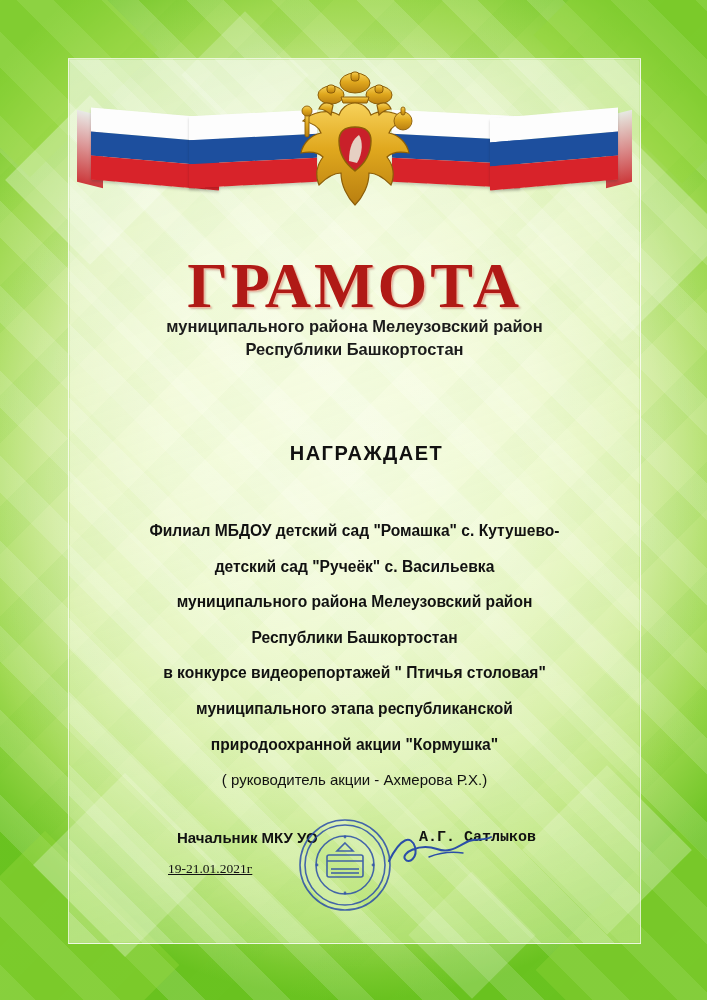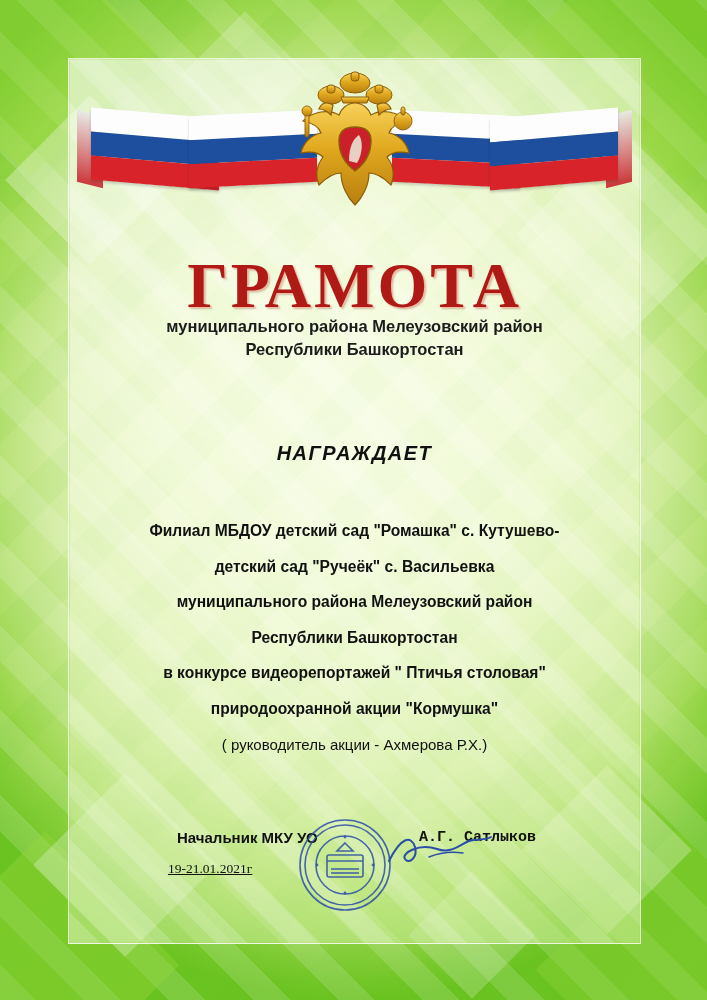--- a/index.html
+++ b/index.html
@@ -151,27 +151,26 @@
     font-size: 16.5px;
     font-weight: bold;
     line-height: 1.42;
     color: #1b1b1b;
   }
   .org div { white-space: nowrap; }
 
   .awards {
     position: absolute;
     top: 383px;
-    left: 0;
+    left: 12px;
     width: 100%;
     font-size: 20px;
     font-weight: bold;
     letter-spacing: 1.5px;
     color: #111;
-    font-style: italic;
   }
 
   .body-text {
     position: absolute;
     top: 464px;
     left: 0;
     width: 100%;
     font-size: 15.6px;
     font-weight: bold;
     color: #111;
@@ -349,20 +348,21 @@
       </div>
 
       <div class="awards">НАГРАЖДАЕТ</div>
 
       <div class="body-text">
         <div class="line">Филиал МБДОУ детский сад  "Ромашка" с. Кутушево-</div>
         <div class="line">детский сад "Ручеёк" с. Васильевка</div>
         <div class="line">муниципального района Мелеузовский район</div>
         <div class="line">Республики Башкортостан</div>
         <div class="line">в  конкурсе видеорепортажей " Птичья столовая"</div>
+        <div class="line">муниципального этапа республиканской</div>
         <div class="line">природоохранной акции "Кормушка"</div>
         <div class="line last">( руководитель акции - Ахмерова Р.Х.)</div>
       </div>
 
       <div class="sign">
         <div class="sign-title">Начальник МКУ УО</div>
         <div class="sign-name">А.Г. Сатлыков</div>
         <div class="sign-date">19-21.01.2021г</div>
 
         <div class="stamp">

